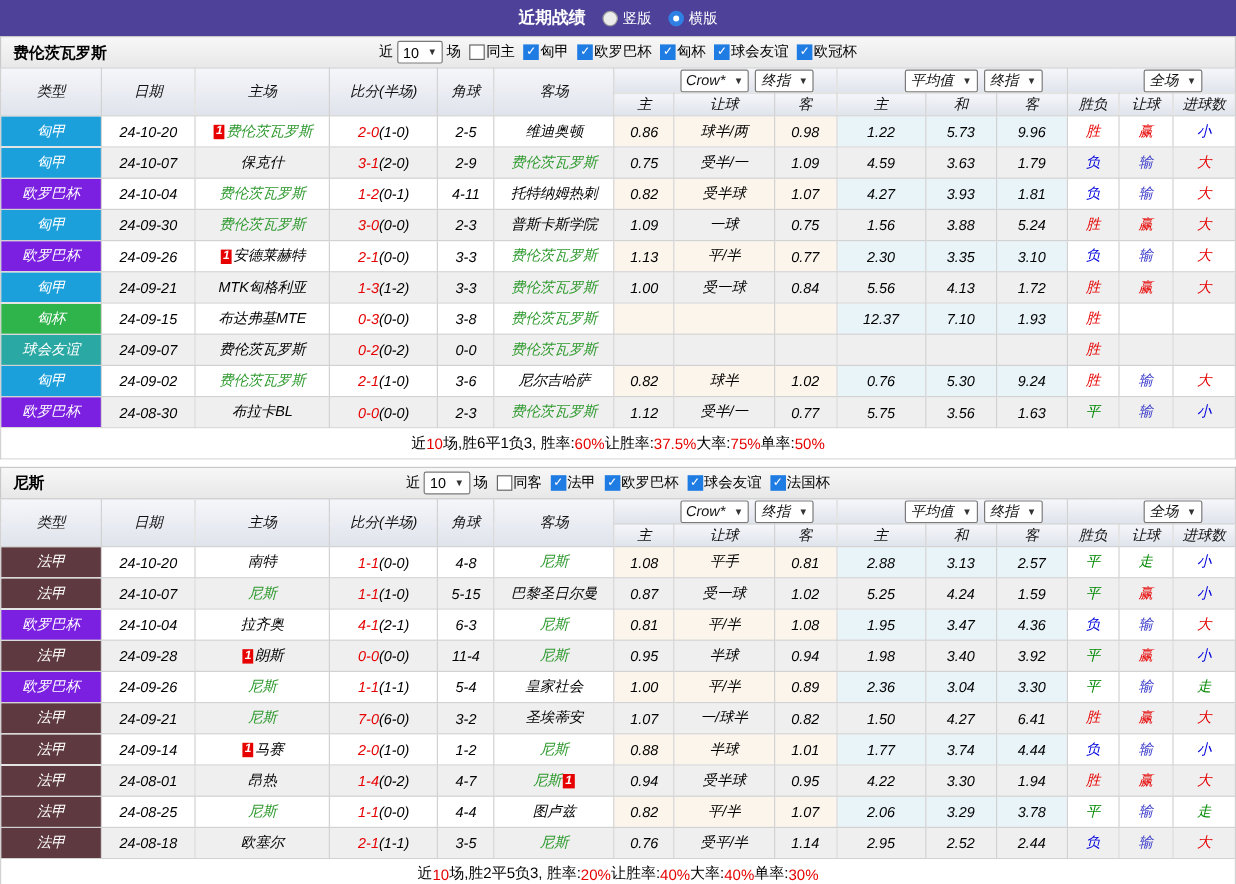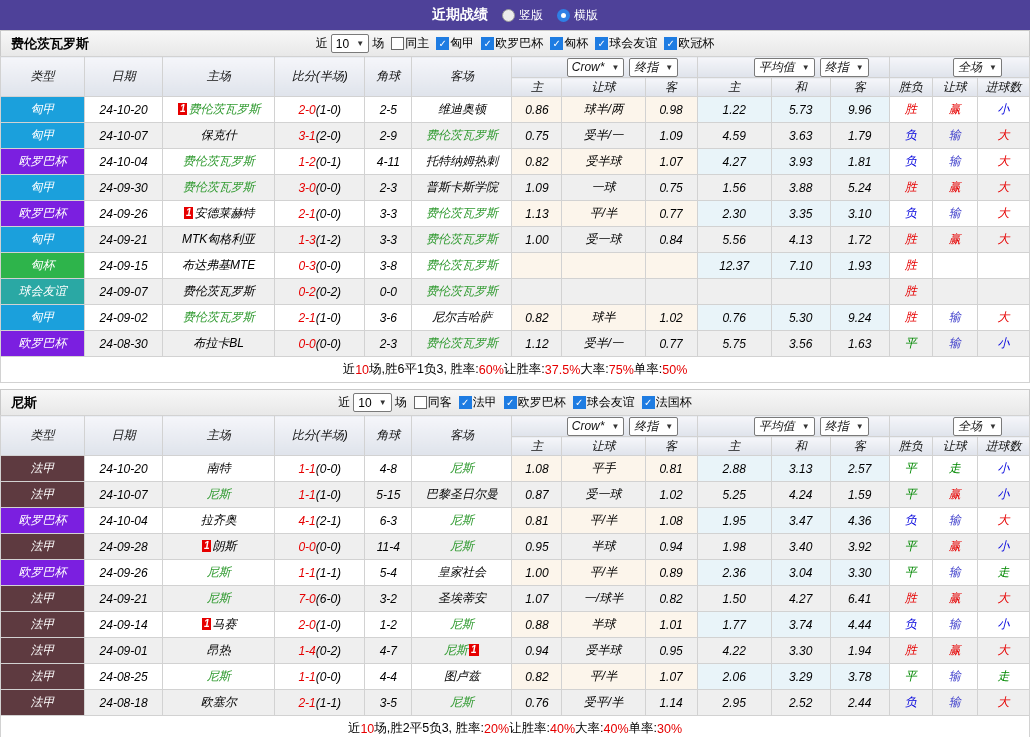--- a/index.html
+++ b/index.html
@@ -584,21 +584,21 @@
               <td class="c-crow">1.01</td>
               <td class="c-avg">1.77</td>
               <td class="c-avg">3.74</td>
               <td class="c-avg">4.44</td>
               <td style="color: rgb(0, 0, 221);">负</td>
               <td style="color: rgb(64, 64, 204);">输</td>
               <td style="color: rgb(0, 0, 221);">小</td>
             </tr>
             <tr>
               <td class="comp" style="background: rgb(94, 58, 64);">法甲</td>
-              <td>24-09-01</td>
+              <td>24-08-01</td>
               <td><span class="teamname">昂热</span></td>
               <td><span class="score">1-4</span><span class="half">(0-2)</span></td>
               <td>4-7</td>
               <td><span class="teamname focus">尼斯</span><span class="badge">1</span></td>
               <td class="c-crow">0.94</td>
               <td class="c-crow">受半球</td>
               <td class="c-crow">0.95</td>
               <td class="c-avg">4.22</td>
               <td class="c-avg">3.30</td>
               <td class="c-avg">1.94</td>

